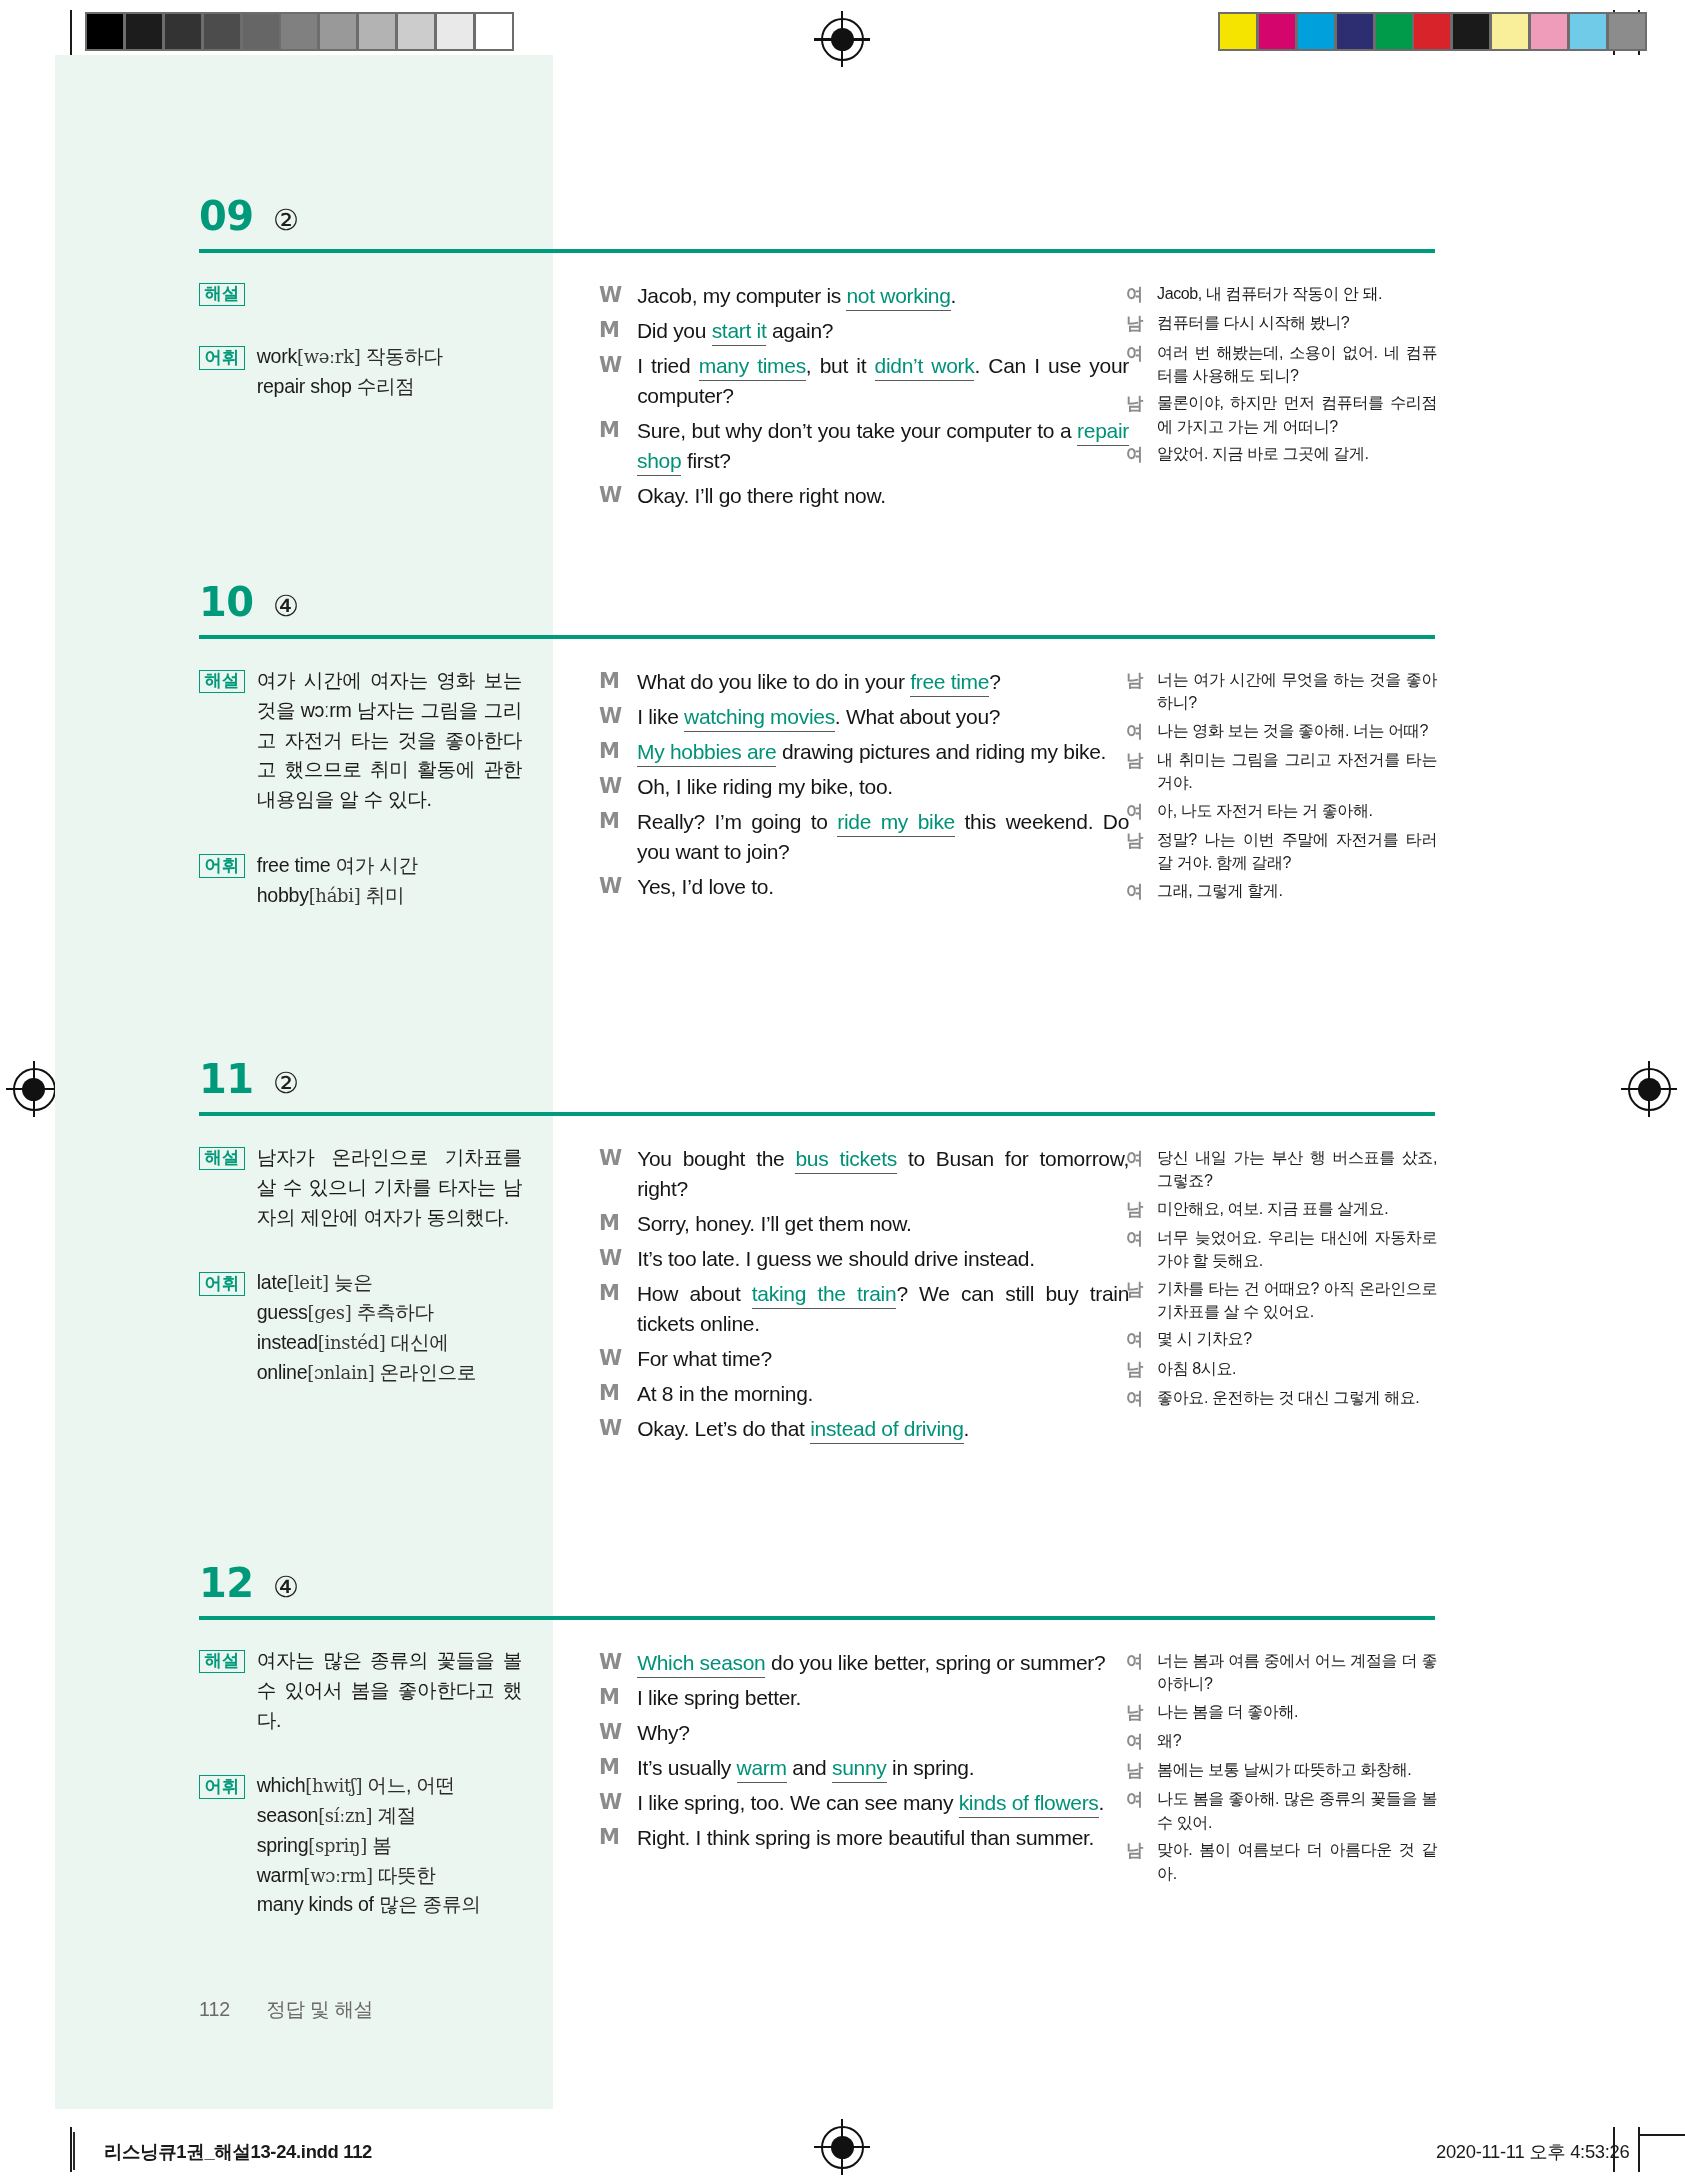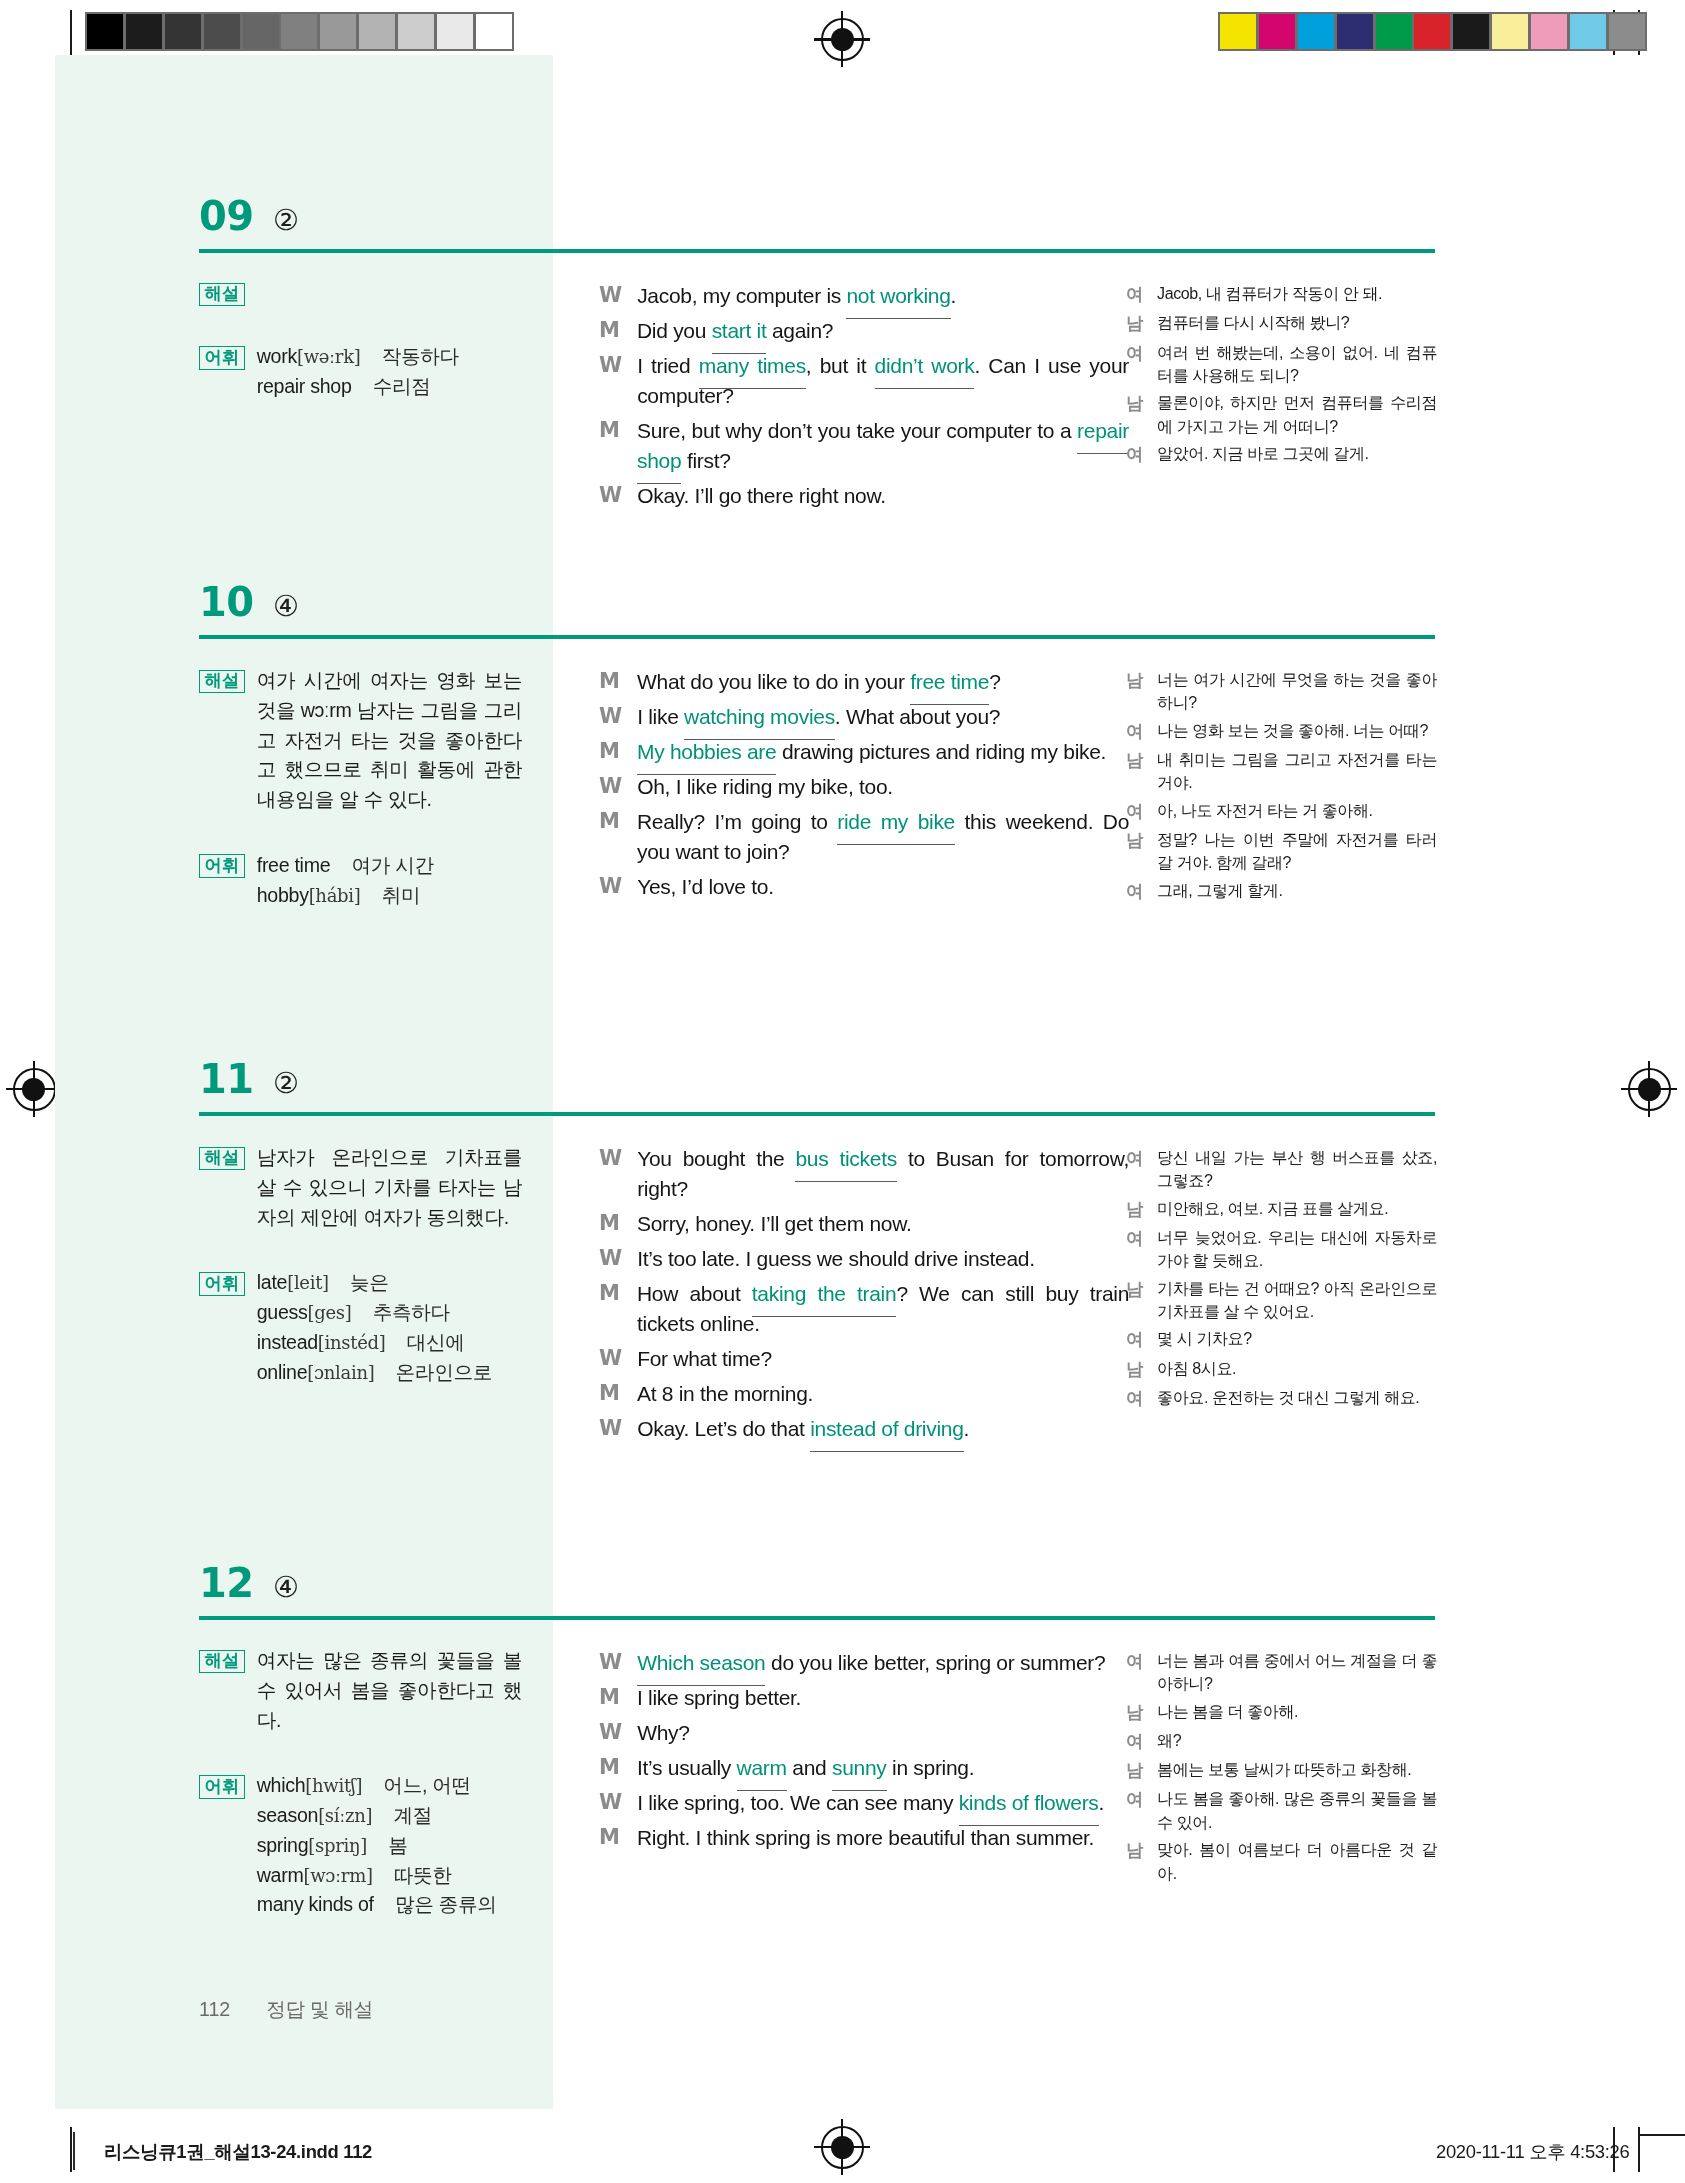--- a/index.html
+++ b/index.html
@@ -51,33 +51,33 @@
   .tag{
     display:inline-block;border:1.7px solid #00997a;color:#00997a;
     font-size:17.3px;font-weight:700;padding:1.7px 4.6px 2.9px 4.6px;line-height:1;
     white-space:nowrap;flex:0 0 auto;margin-top:3.5px;
     font-family:"DejaVu Sans",sans-serif;
   }
   .expl-text{font-size:19.6px;line-height:1.52;letter-spacing:-0.3px;color:#1c1c1c;}
   .voca-list{font-size:19.6px;line-height:1.52;letter-spacing:-0.3px;color:#1c1c1c;}
   .voca-en{font-weight:400;}
   .ipa{font-family:"DejaVu Serif","Liberation Serif",serif;font-size:18px;color:#3a3a3a;}
-  .ko{color:#2a2a2a;padding-left:16px;}
+  .ko{color:#2a2a2a;}
 
   
   .dlg-col{position:absolute;width:530px;}
   .dlg-row{display:flex;gap:15px;margin-bottom:5.2px;}
   .spk{
     flex:0 0 23px;font-weight:700;font-size:21px;color:#8b8b8b;
     font-family:"DejaVu Sans",sans-serif;line-height:1.42;
   }
   .line{
     flex:1;font-size:21px;line-height:1.42;color:#161616;letter-spacing:-0.3px;
   }
-  .hl{color:#009278;border-bottom:1.7px solid #5a5a5a;padding-bottom:11px;}
+  .hl{color:#009278;border-bottom:1.7px solid #5a5a5a;padding-bottom:3px;}
   .just{text-align:justify;text-align-last:left;}
 
   
   .tr-col{position:absolute;width:311px;}
   .tr-row{display:flex;gap:11.5px;margin-bottom:4px;}
   .tr-spk{flex:0 0 19.6px;font-weight:700;font-size:17.3px;color:#8b8b8b;line-height:1.46;}
   .tr-line{flex:1;font-size:16px;line-height:1.46;color:#1c1c1c;letter-spacing:-0.4px;}
 
   
   .folio{position:absolute;left:199px;top:1996px;display:flex;gap:36px;align-items:baseline;}

